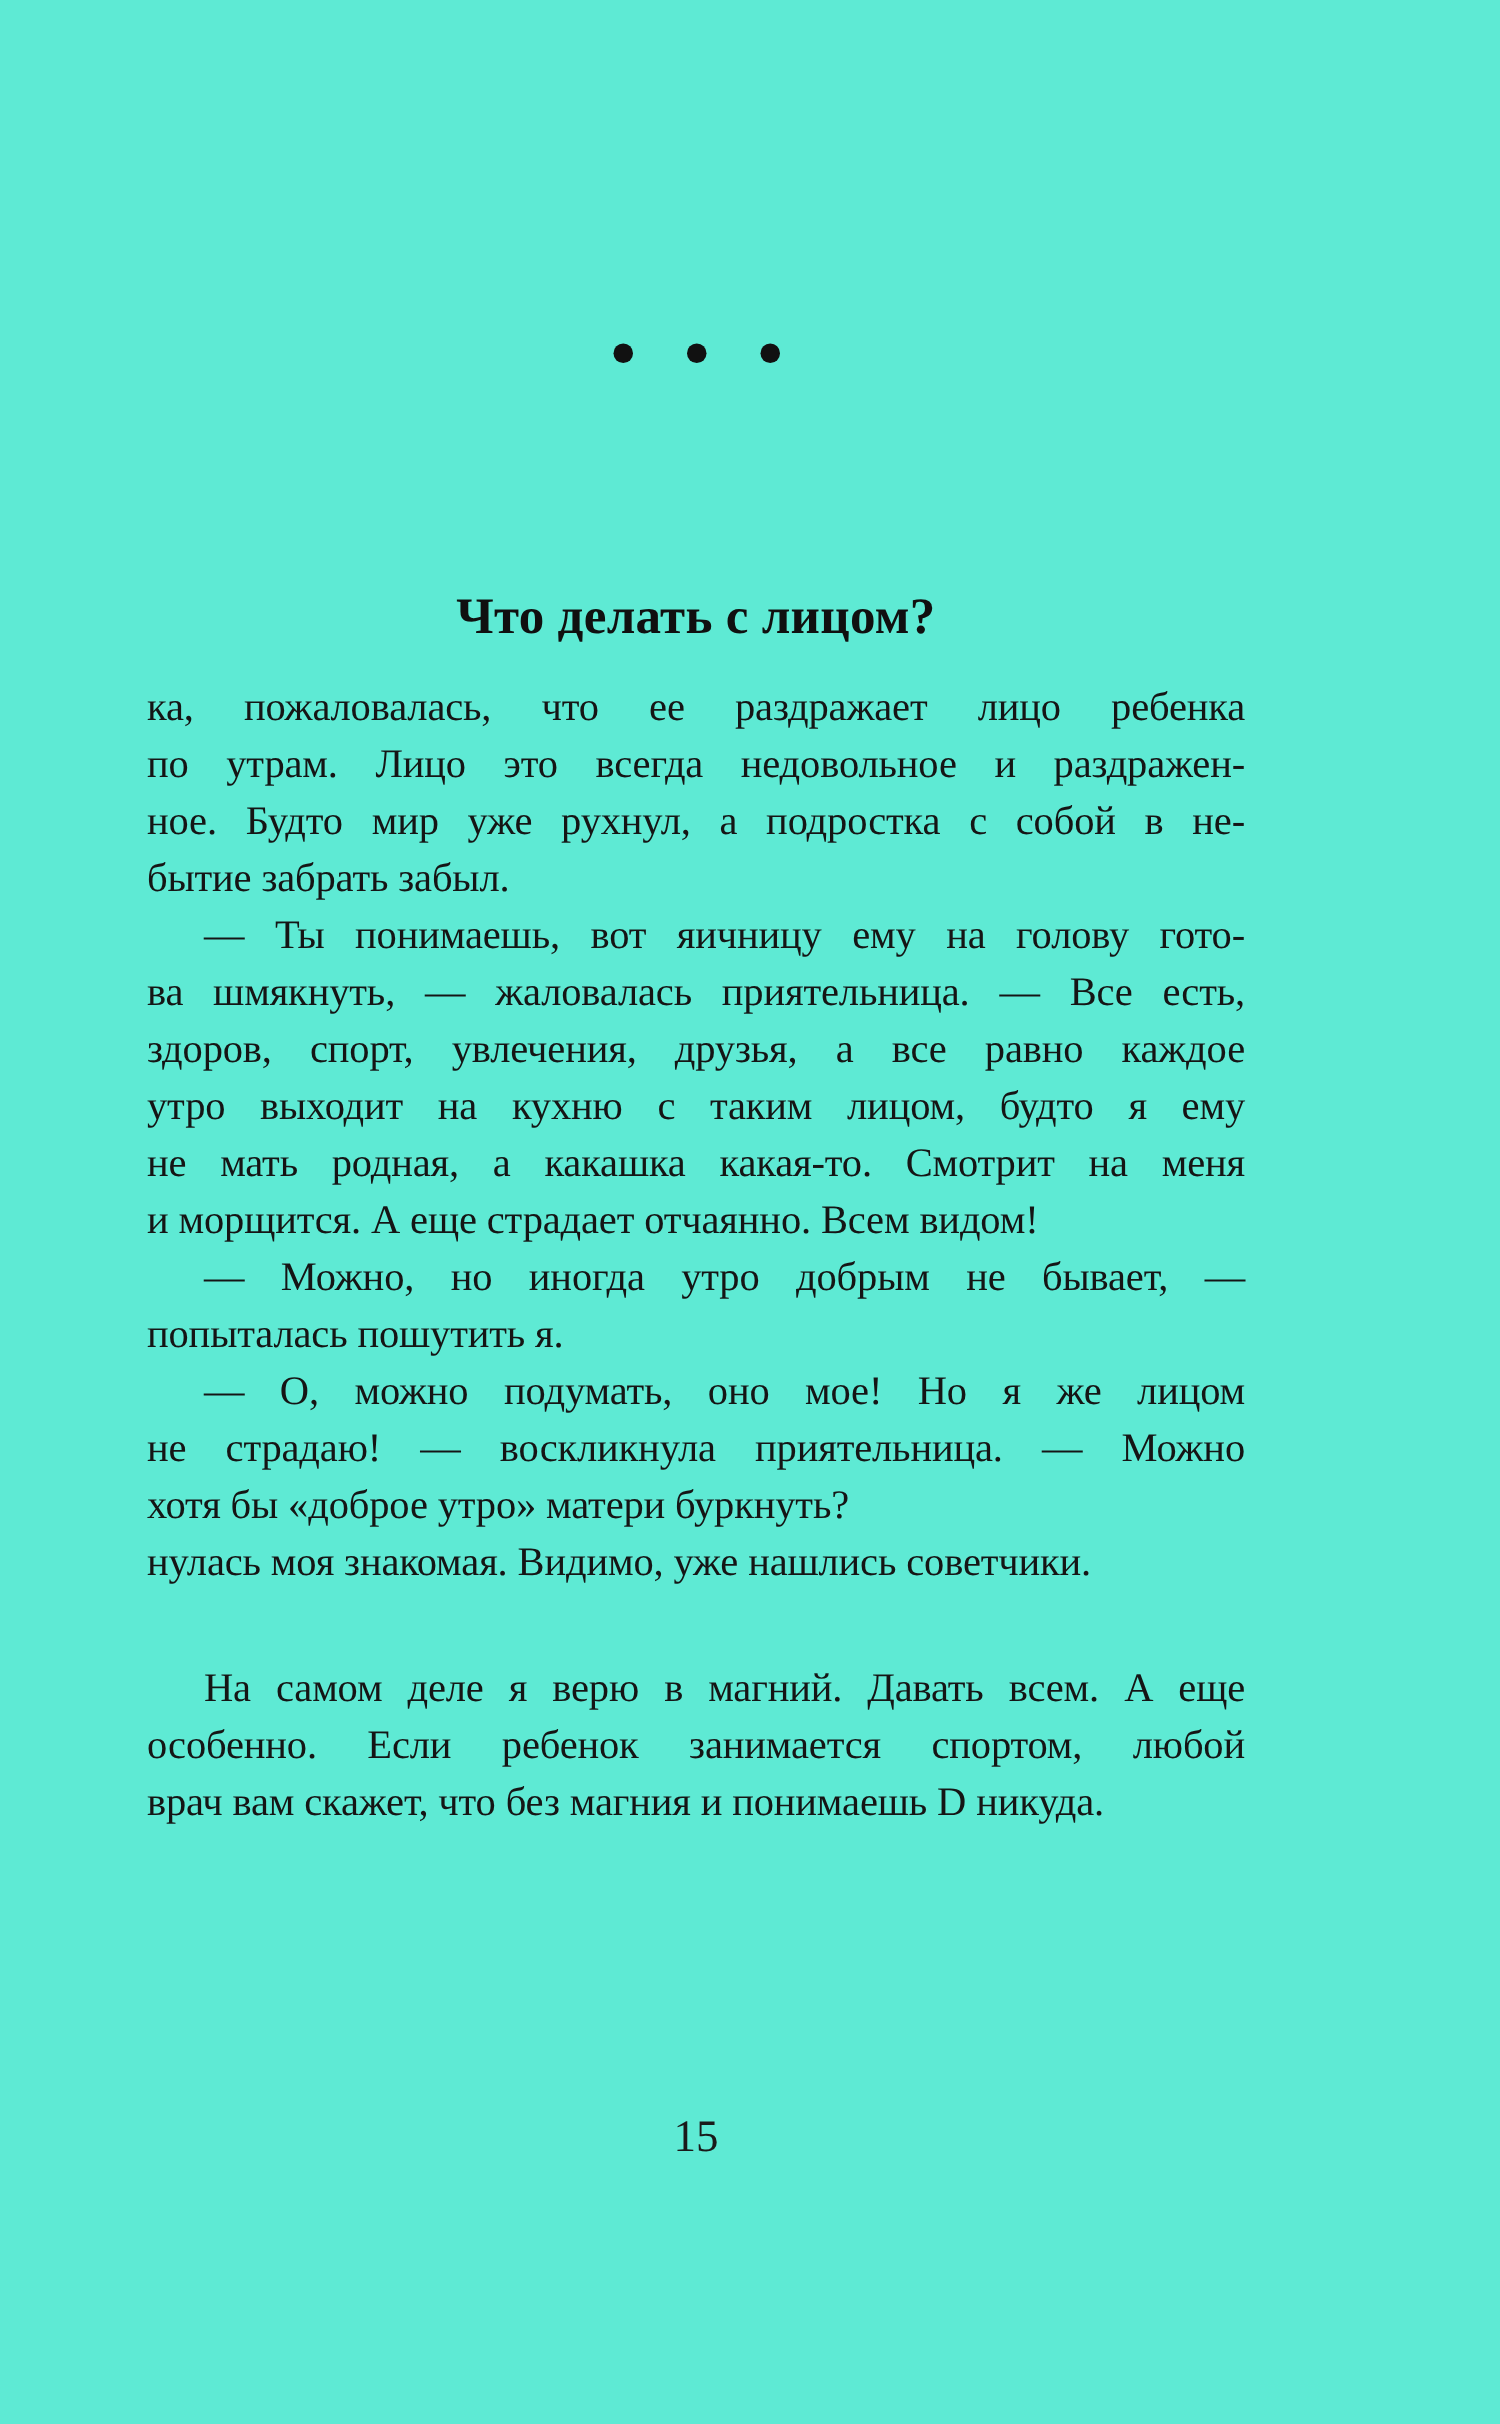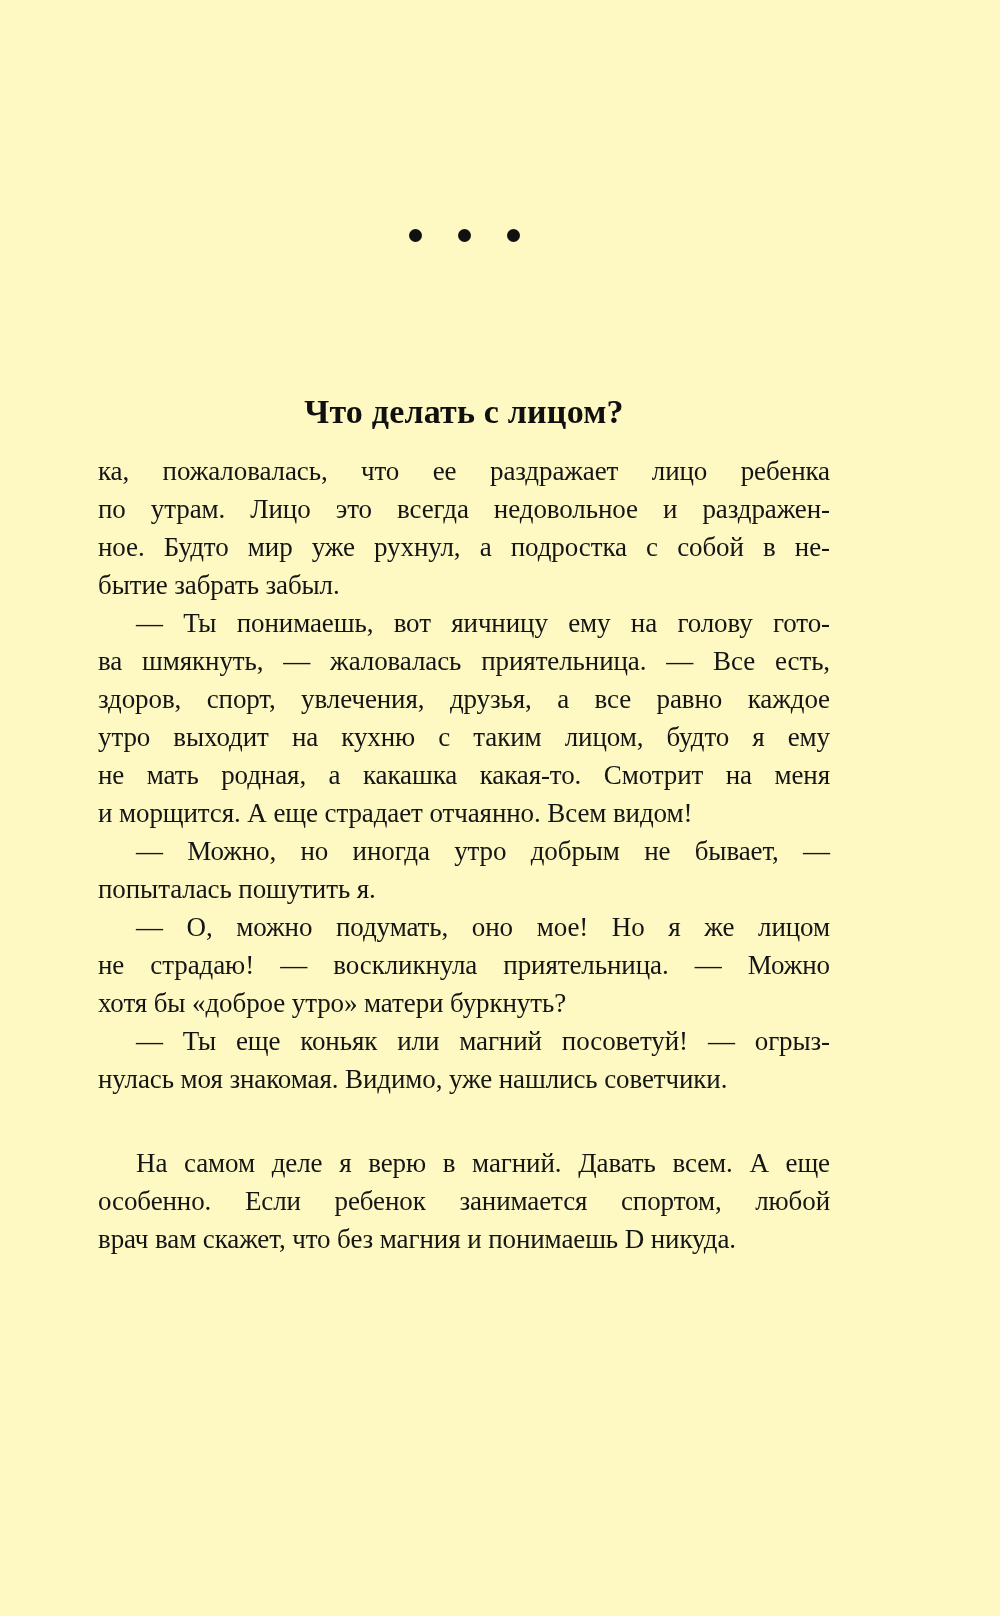--- a/index.html
+++ b/index.html
@@ -4,21 +4,21 @@
 <style>
   html, body {
     margin: 0;
     padding: 0;
     background: #ffffff;
   }
   .page {
     position: relative;
     width: 1000px;
     height: 1616px;
-    background: #fef9c3;
+    background: #5eead4;
     overflow: hidden;
     font-family: "Liberation Serif", "DejaVu Serif", serif;
     color: #151515;
   }
 
   
   .separator {
     position: absolute;
     top: 229px;
     left: 98px;
@@ -141,26 +141,26 @@
       <span class="line last">попыталась пошутить я.</span>
     </p>
 
     <p class="para">
       <span class="line indent">— О, можно подумать, оно мое! Но я же лицом</span>
       <span class="line">не страдаю! — воскликнула приятельница. — Можно</span>
       <span class="line last">хотя бы «доброе утро» матери буркнуть?</span>
     </p>
 
     <p class="para">
-      <span class="line indent">— Ты еще коньяк или магний посоветуй! — огрыз-</span>
       <span class="line last">нулась моя знакомая. Видимо, уже нашлись советчики.</span>
     </p>
 
     <p class="para gap-before">
       <span class="line indent">На самом деле я верю в магний. Давать всем. А еще</span>
       <span class="line">особенно. Если ребенок занимается спортом, любой</span>
       <span class="line last">врач вам скажет, что без магния и понимаешь D никуда.</span>
     </p>
 
   </div>
 
+  <div class="page-number">15</div>
 
 </div>
 
 </body></html>

